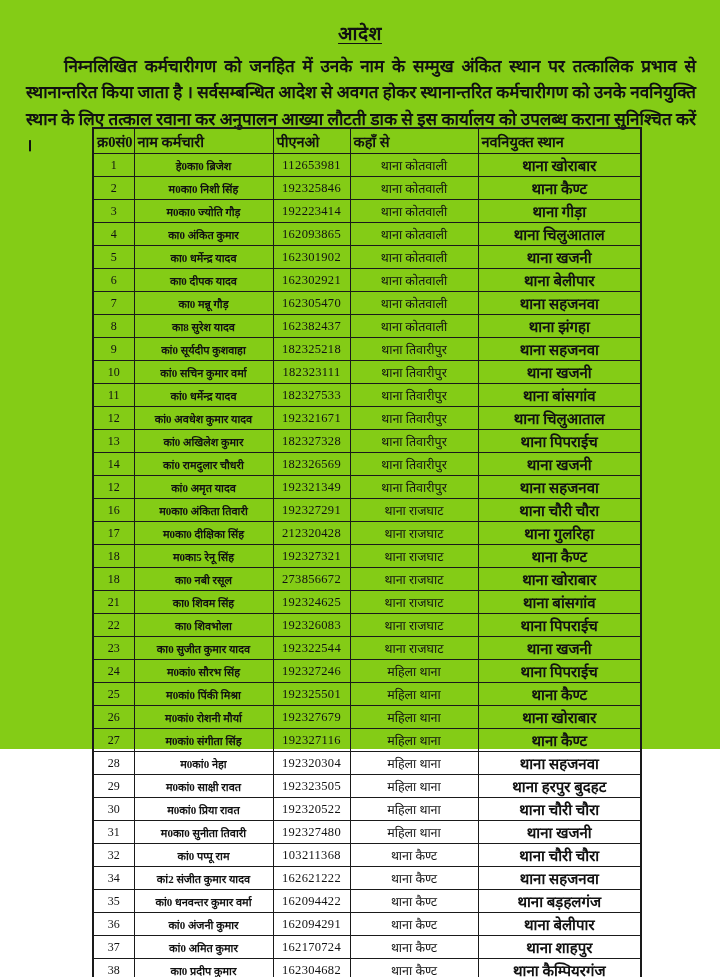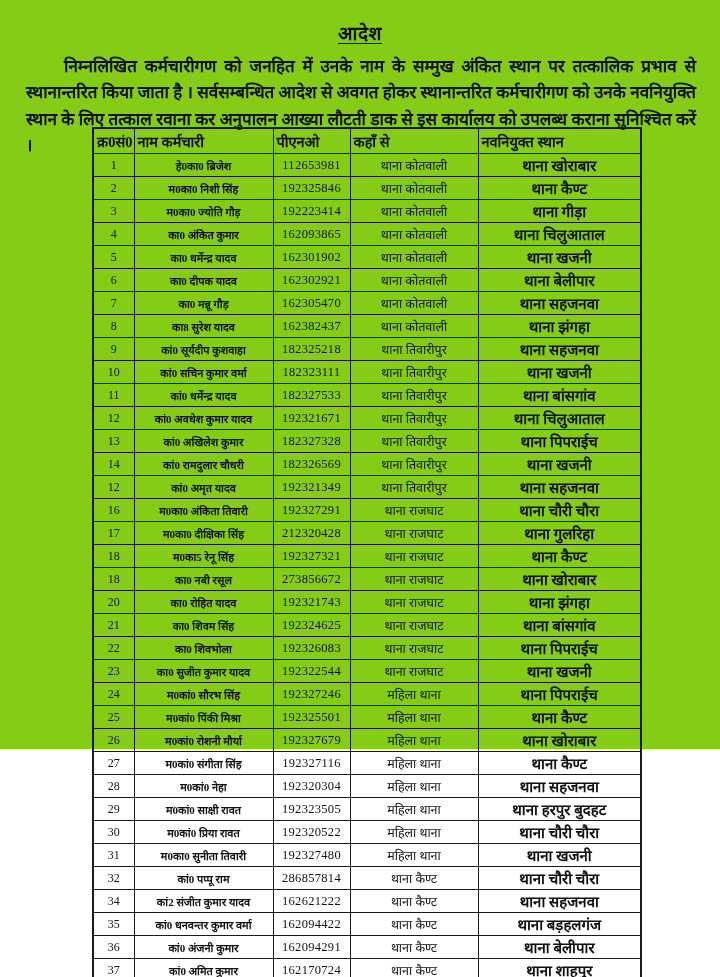--- a/index.html
+++ b/index.html
@@ -231,27 +231,20 @@
           <td class="cell-dest">थाना कैण्ट</td>
         </tr>
         <tr>
           <td class="cell-serial">18</td>
           <td class="cell-name">का0 नबी रसूल</td>
           <td class="cell-pno">273856672</td>
           <td class="cell-from">थाना राजघाट</td>
           <td class="cell-dest">थाना खोराबार</td>
         </tr>
         <tr>
-          <td class="cell-serial">20</td>
-          <td class="cell-name">का0 रोहित यादव</td>
-          <td class="cell-pno">192321743</td>
-          <td class="cell-from">थाना राजघाट</td>
-          <td class="cell-dest">थाना झंगहा</td>
-        </tr>
-        <tr>
           <td class="cell-serial">21</td>
           <td class="cell-name">का0 शिवम सिंह</td>
           <td class="cell-pno">192324625</td>
           <td class="cell-from">थाना राजघाट</td>
           <td class="cell-dest">थाना बांसगांव</td>
         </tr>
         <tr>
           <td class="cell-serial">22</td>
           <td class="cell-name">का0 शिवभोला</td>
           <td class="cell-pno">192326083</td>
@@ -317,21 +310,21 @@
         <tr>
           <td class="cell-serial">31</td>
           <td class="cell-name">म0का0 सुनीता तिवारी</td>
           <td class="cell-pno">192327480</td>
           <td class="cell-from">महिला थाना</td>
           <td class="cell-dest">थाना खजनी</td>
         </tr>
         <tr>
           <td class="cell-serial">32</td>
           <td class="cell-name">कां0 पप्पू राम</td>
-          <td class="cell-pno">286857814</td>
+          <td class="cell-pno">103211368</td>
           <td class="cell-from">थाना कैण्ट</td>
           <td class="cell-dest">थाना चौरी चौरा</td>
         </tr>
         <tr>
           <td class="cell-serial">34</td>
           <td class="cell-name">कां2 संजीत कुमार यादव</td>
           <td class="cell-pno">162621222</td>
           <td class="cell-from">थाना कैण्ट</td>
           <td class="cell-dest">थाना सहजनवा</td>
         </tr>

